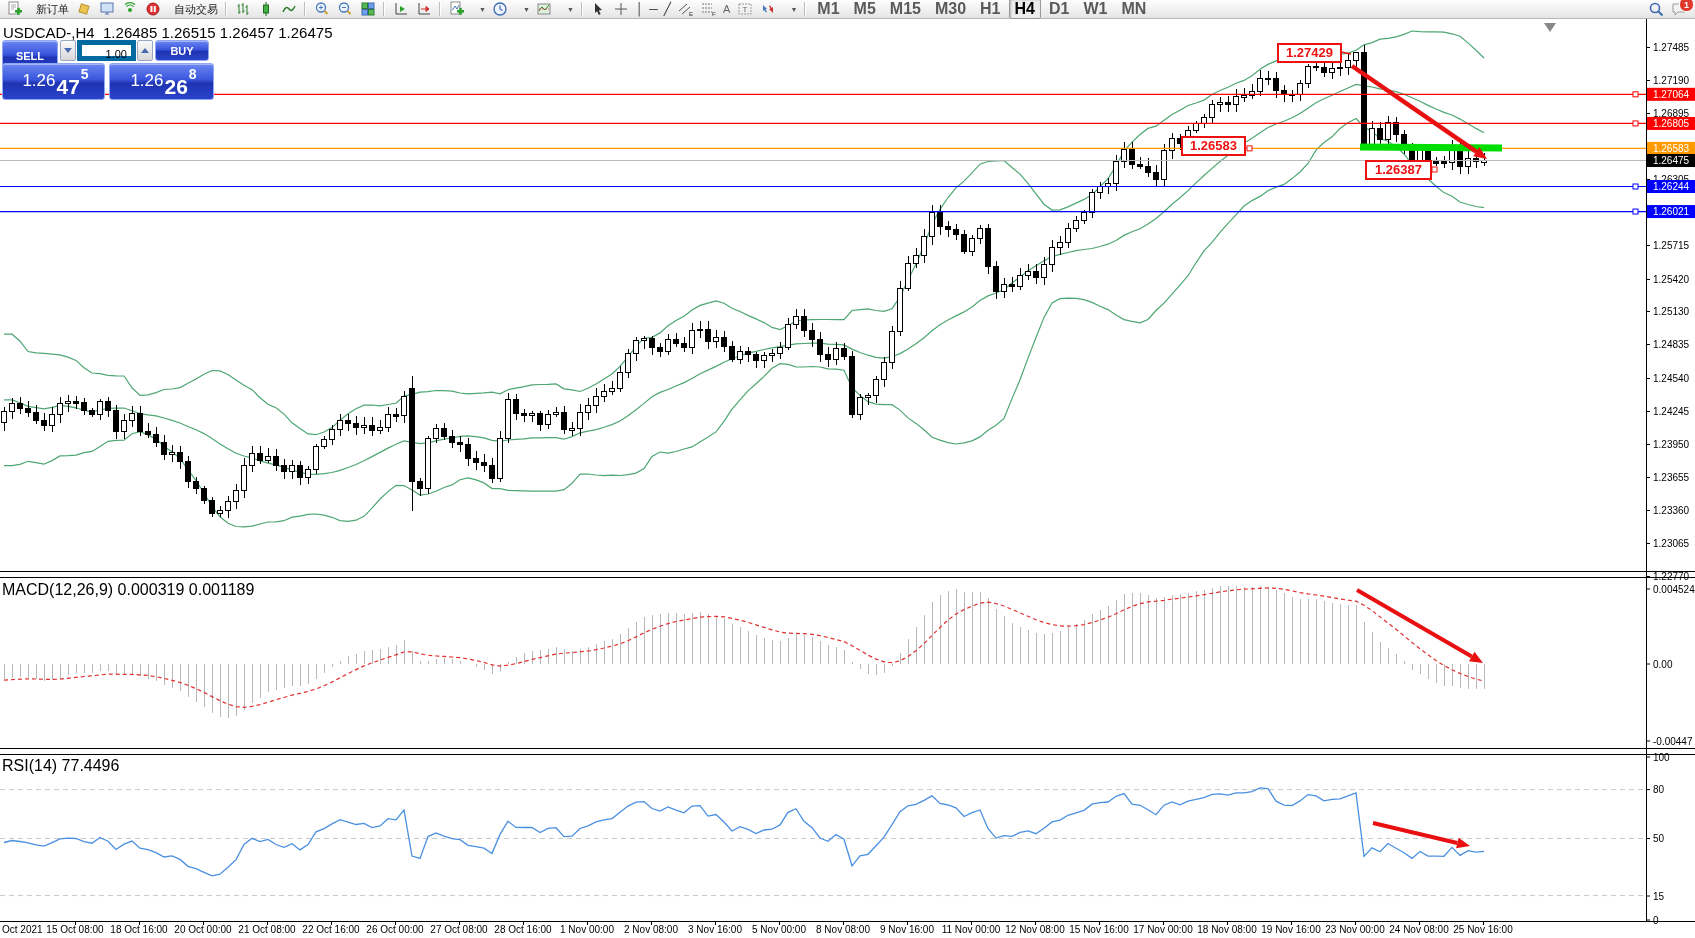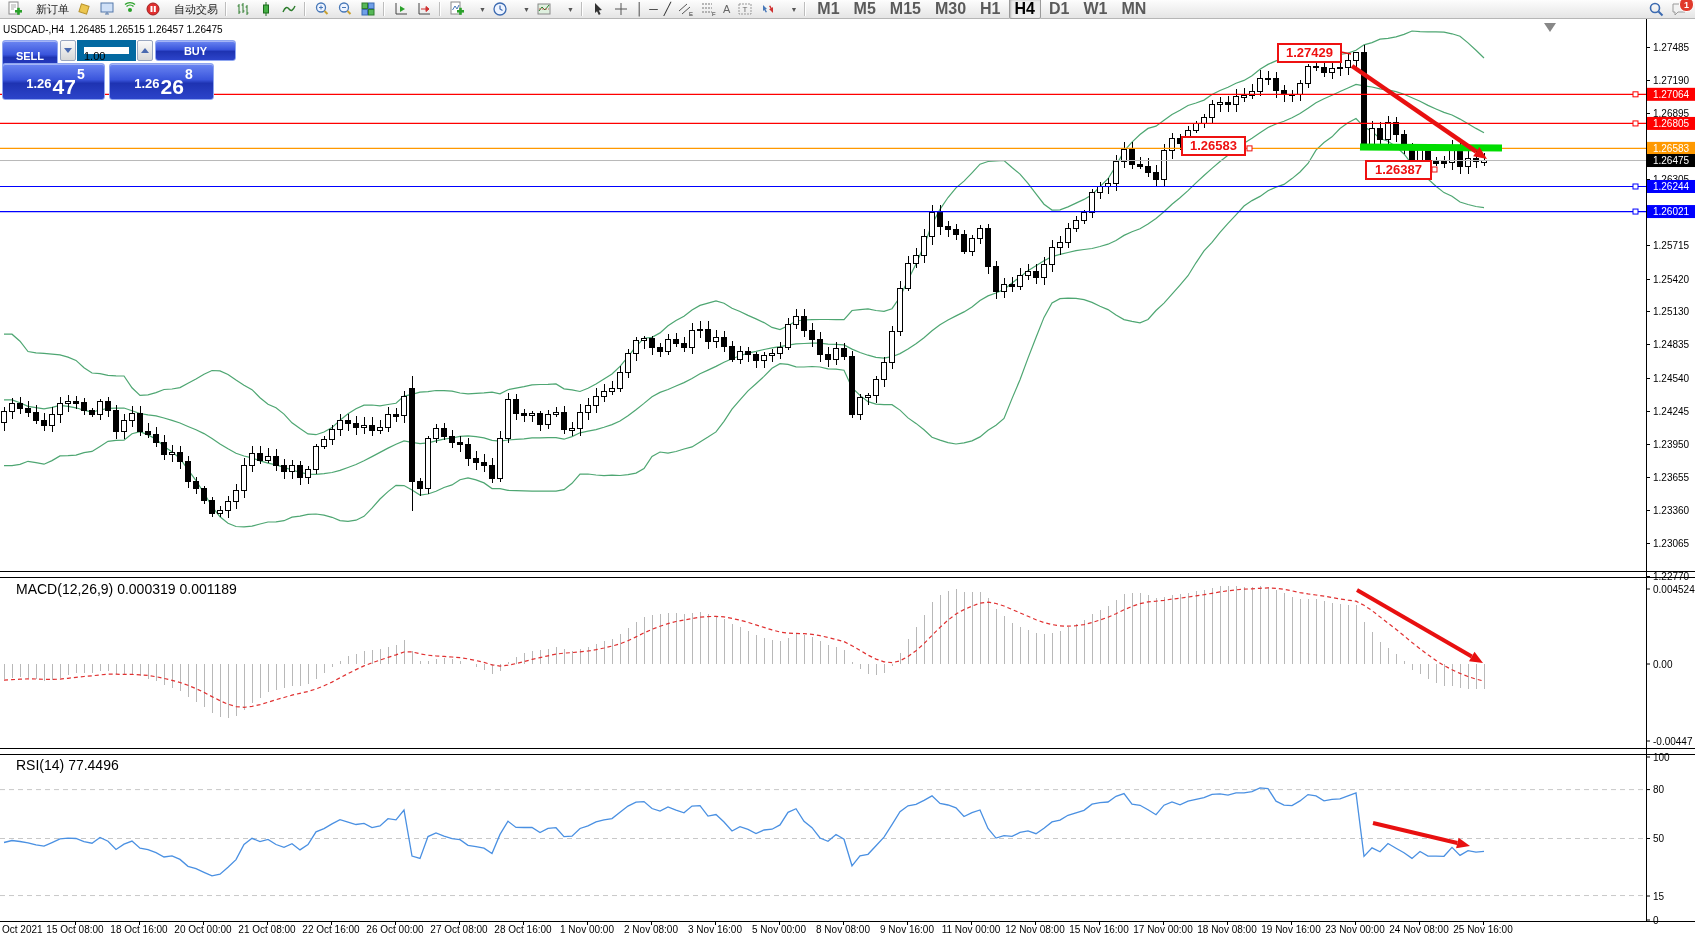--- a/index.html
+++ b/index.html
@@ -13,36 +13,36 @@
   .icon{width:17px;height:16px;display:inline-flex;align-items:center;justify-content:center;flex:0 0 auto}
   .glyph{font-size:12px;color:#333;line-height:1}
   .caret{font-size:7px;color:#555;margin-left:1px}
   .sep{width:0;height:14px;border-left:1px solid #bdbdbd;border-right:1px solid #fff;margin:0 4px}
   .tf{font-size:16px;font-weight:bold;color:#5a5a5a;padding:1px 5px;margin:0 1px;border:1px solid transparent;border-radius:2px}
   .tf.active{background:#ececec;border:1px solid #9a9a9a;box-shadow:inset 1px 1px 2px #b5b5b5;color:#000}
   #toolbar-right{margin-left:auto;display:flex;align-items:center;gap:6px;padding-right:4px}
   .badge{position:absolute;top:-4px;right:-6px;min-width:13px;height:13px;border-radius:7px;background:#e0392b;
     color:#fff;font-size:9px;font-weight:bold;display:flex;align-items:center;justify-content:center;border:1px solid #fff}
   
-  #symbol-bar{position:absolute;top:24px;left:3px;font-size:10px;color:#000;z-index:6;white-space:pre}
+  #symbol-bar{position:absolute;top:24px;left:3px;font-size:15px;color:#000;z-index:6;white-space:pre}
   
   #trade-panel{position:absolute;top:40px;left:2px;width:212px;height:60px;z-index:7}
   .bluebtn{background:linear-gradient(#6b86f2 0%,#3a55dc 45%,#1e33b2 55%,#2c44ca 100%);
     color:#fff;border:1px solid #8fa6f0;border-radius:3px;box-sizing:border-box;
     box-shadow:inset 0 1px 0 rgba(255,255,255,.4);display:flex;align-items:center;justify-content:center}
   .spinbtn{background:linear-gradient(#fafafa,#d8d8d8);border:1px solid #9aa7c0;border-radius:2px;
     box-sizing:border-box;display:flex;align-items:center;justify-content:center}
   .tri-up{width:0;height:0;border-left:4px solid transparent;border-right:4px solid transparent;border-bottom:5px solid #4a6ab0}
   .tri-dn{width:0;height:0;border-left:4px solid transparent;border-right:4px solid transparent;border-top:5px solid #4a6ab0}
   .bigprice{display:flex;align-items:flex-end;justify-content:center;padding-bottom:3px}
-  .bp-small{font-size:13px;font-weight:bold;margin:0 1px 5px 4px}
+  .bp-small{font-size:17px;font-weight:normal;margin:0 1px 5px 4px}
   .bp-big{font-size:21px;font-weight:bold;line-height:.85}
   .bp-sup{font-size:14px;font-weight:bold;margin:0 0 14px 1px}
   
-  .ind-label{position:absolute;left:16px;font-size:14px;color:#000;z-index:4;white-space:pre}
+  .ind-label{position:absolute;left:2px;font-size:16px;color:#000;z-index:4;white-space:pre}
   svg text{font-family:"Liberation Sans",sans-serif}
 </style>
 </head>
 <body>
 
 <div id="toolbar">
   <span class="tbtn">
     <span class="icon">
       <svg width="16" height="16">
           <rect x="2" y="1" width="9" height="12" fill="#fff" stroke="#8a8a8a"></rect>
@@ -264,25 +264,25 @@
   </span>
 </div>
 
 <div id="symbol-bar"><span>USDCAD-,H4</span>  <span>1.26485</span> <span>1.26515</span> <span>1.26457</span> <span>1.26475</span></div>
 
 <div id="trade-panel">
   <div class="bluebtn" style="position:absolute;left:0;top:0;width:56px;height:32px;font-size:11px;font-weight:bold">SELL</div>
   <div class="spinbtn" style="position:absolute;left:58px;top:0;width:16px;height:21px">
       <span class="tri-dn"></span>
     </div>
-  <div style="position:absolute;left:75px;top:0;width:59px;height:21px;background:#fff;border:7px solid #0369a1;box-sizing:border-box;font-size:11px;text-align:left;line-height:19px;padding-right:4px">1.00</div>
+  <div style="position:absolute;left:75px;top:0;width:59px;height:21px;background:#fff;border:5px solid #0369a1;box-sizing:border-box;font-size:11px;text-align:right;line-height:19px;padding-right:4px">1.00</div>
   <div class="spinbtn" style="position:absolute;left:135px;top:0;width:16px;height:21px">
       <span class="tri-up"></span>
     </div>
-  <div class="bluebtn" style="position:absolute;left:153px;top:0;width:81px;height:21px;font-size:11px;font-weight:bold">BUY</div>
+  <div class="bluebtn" style="position:absolute;left:153px;top:0;width:54px;height:21px;font-size:11px;font-weight:bold">BUY</div>
   <div class="bluebtn bigprice" style="position:absolute;left:0;top:23px;width:103px;height:37px">
     <span class="bp-small">1.26</span>
     <span class="bp-big">47</span>
     <span class="bp-sup">5</span>
   </div>
   <div class="bluebtn bigprice" style="position:absolute;left:107px;top:23px;width:105px;height:37px">
     <span class="bp-small">1.26</span>
     <span class="bp-big">26</span>
     <span class="bp-sup">8</span>
   </div>

